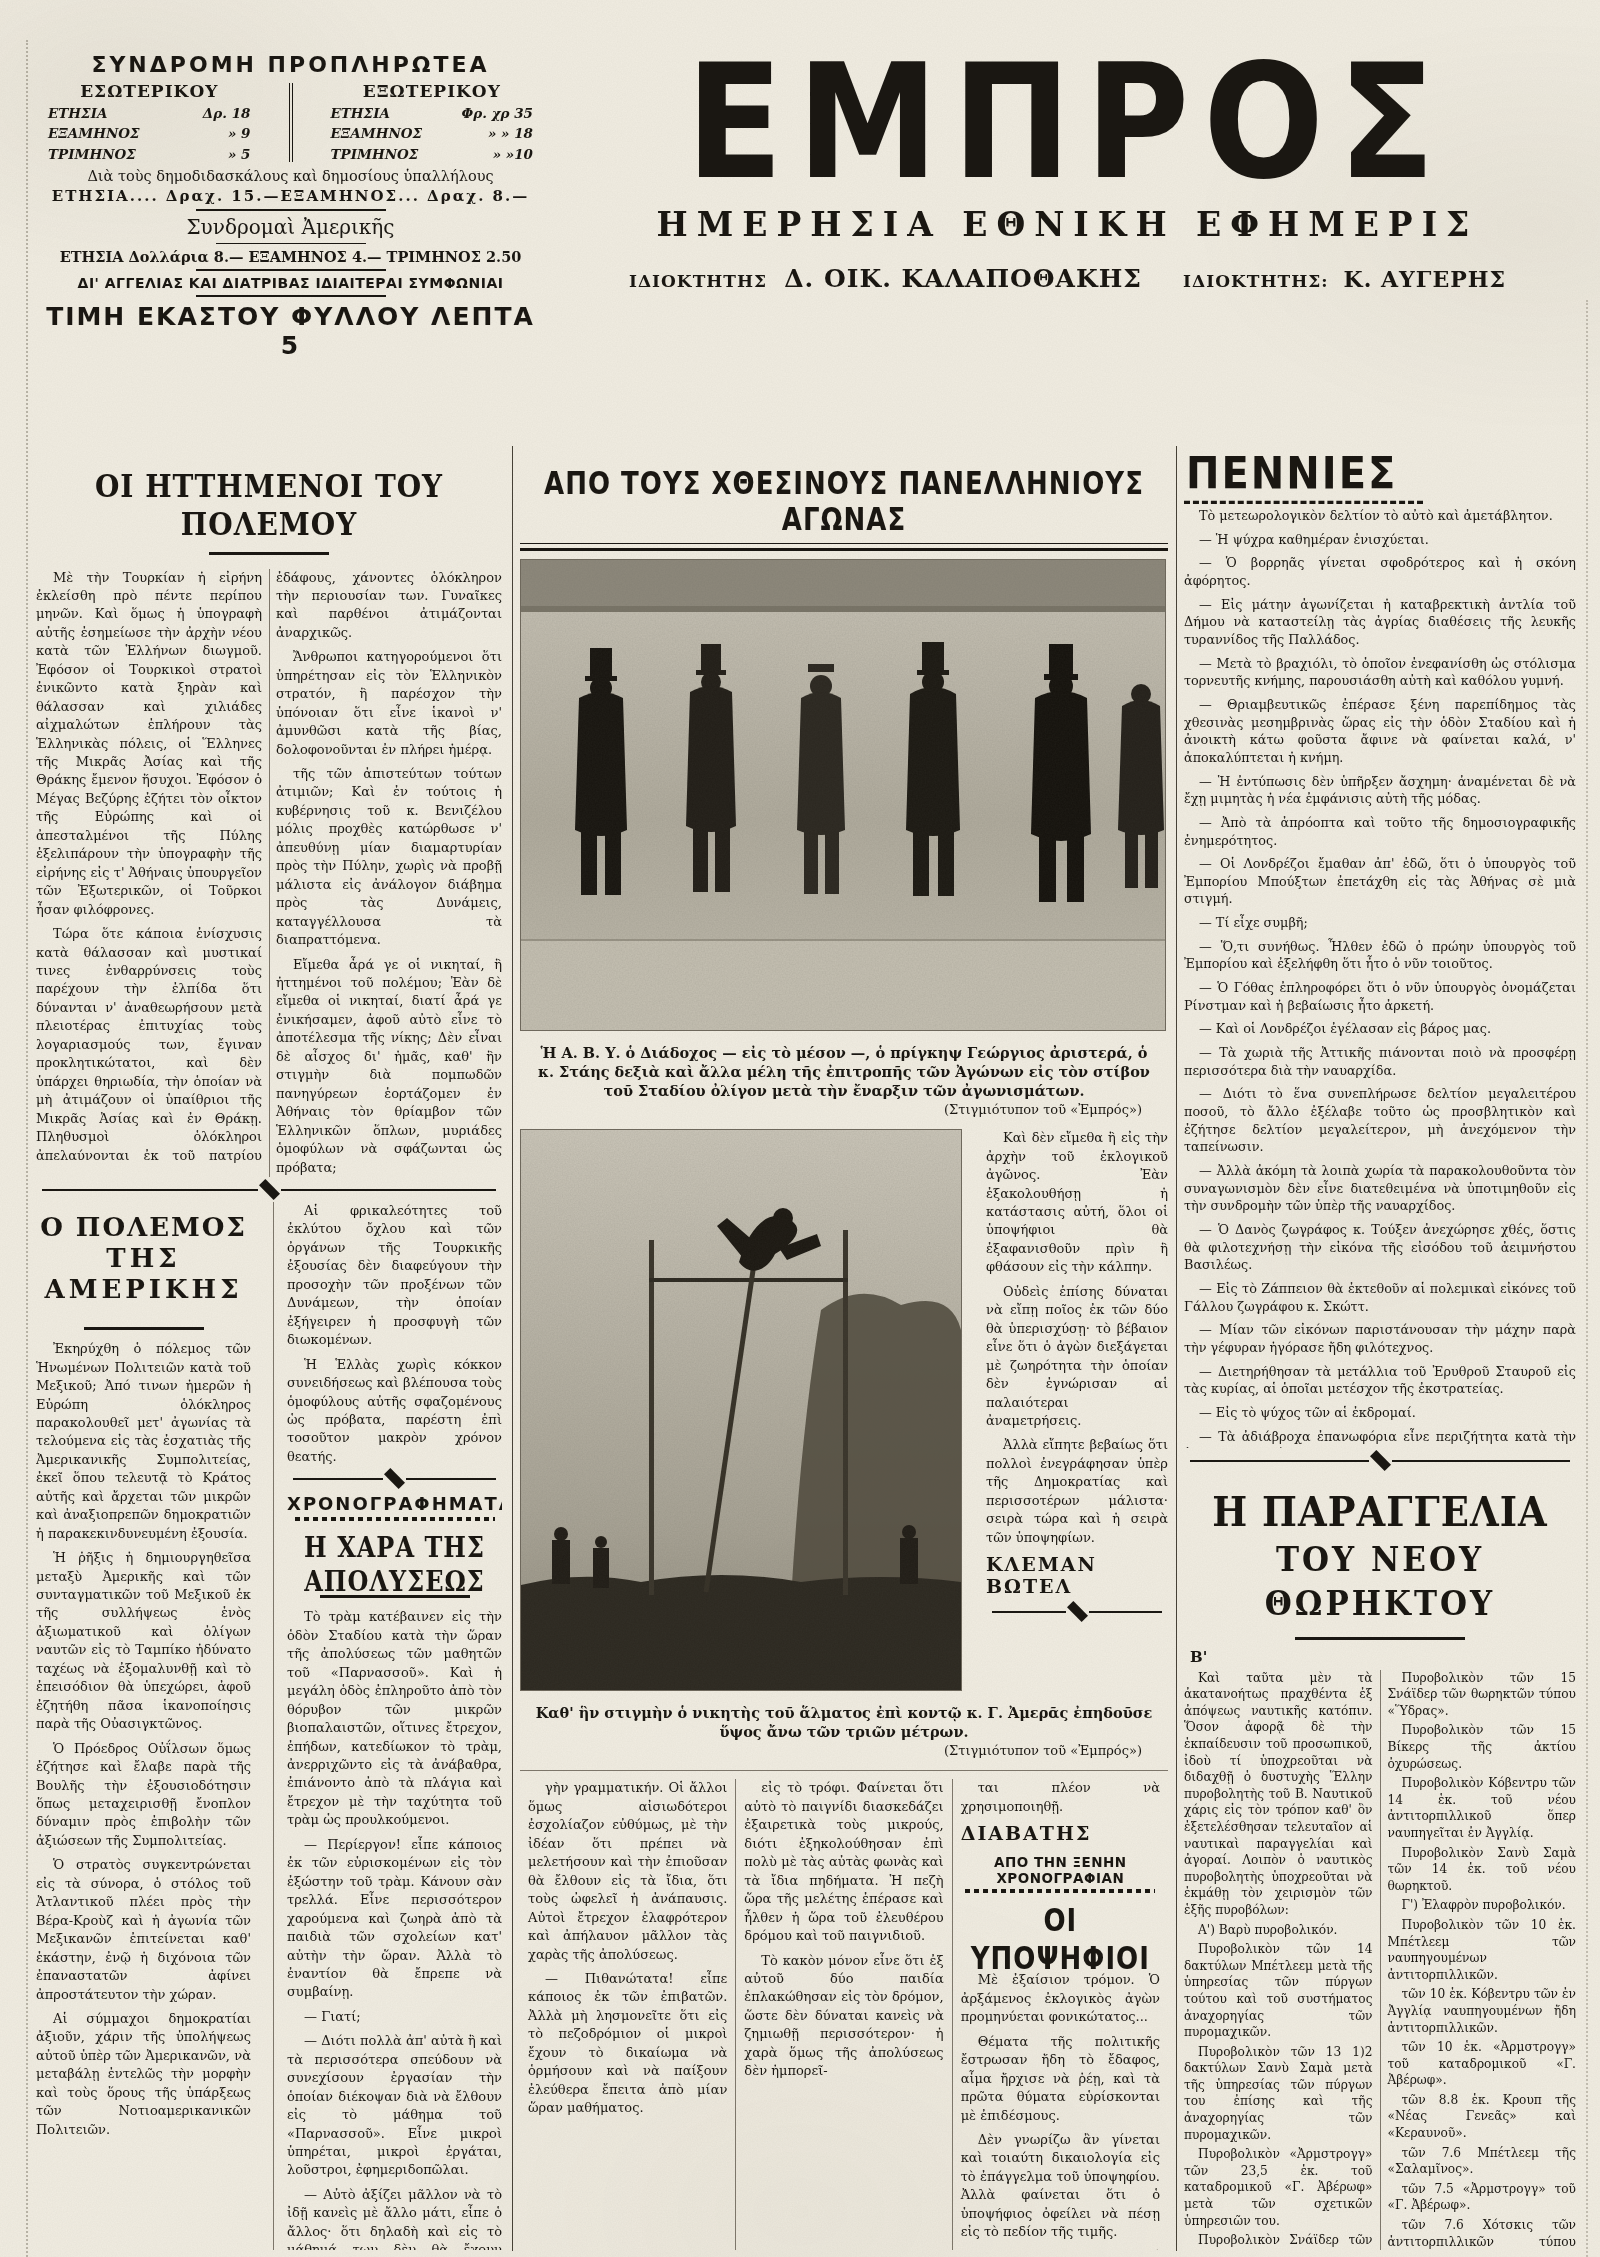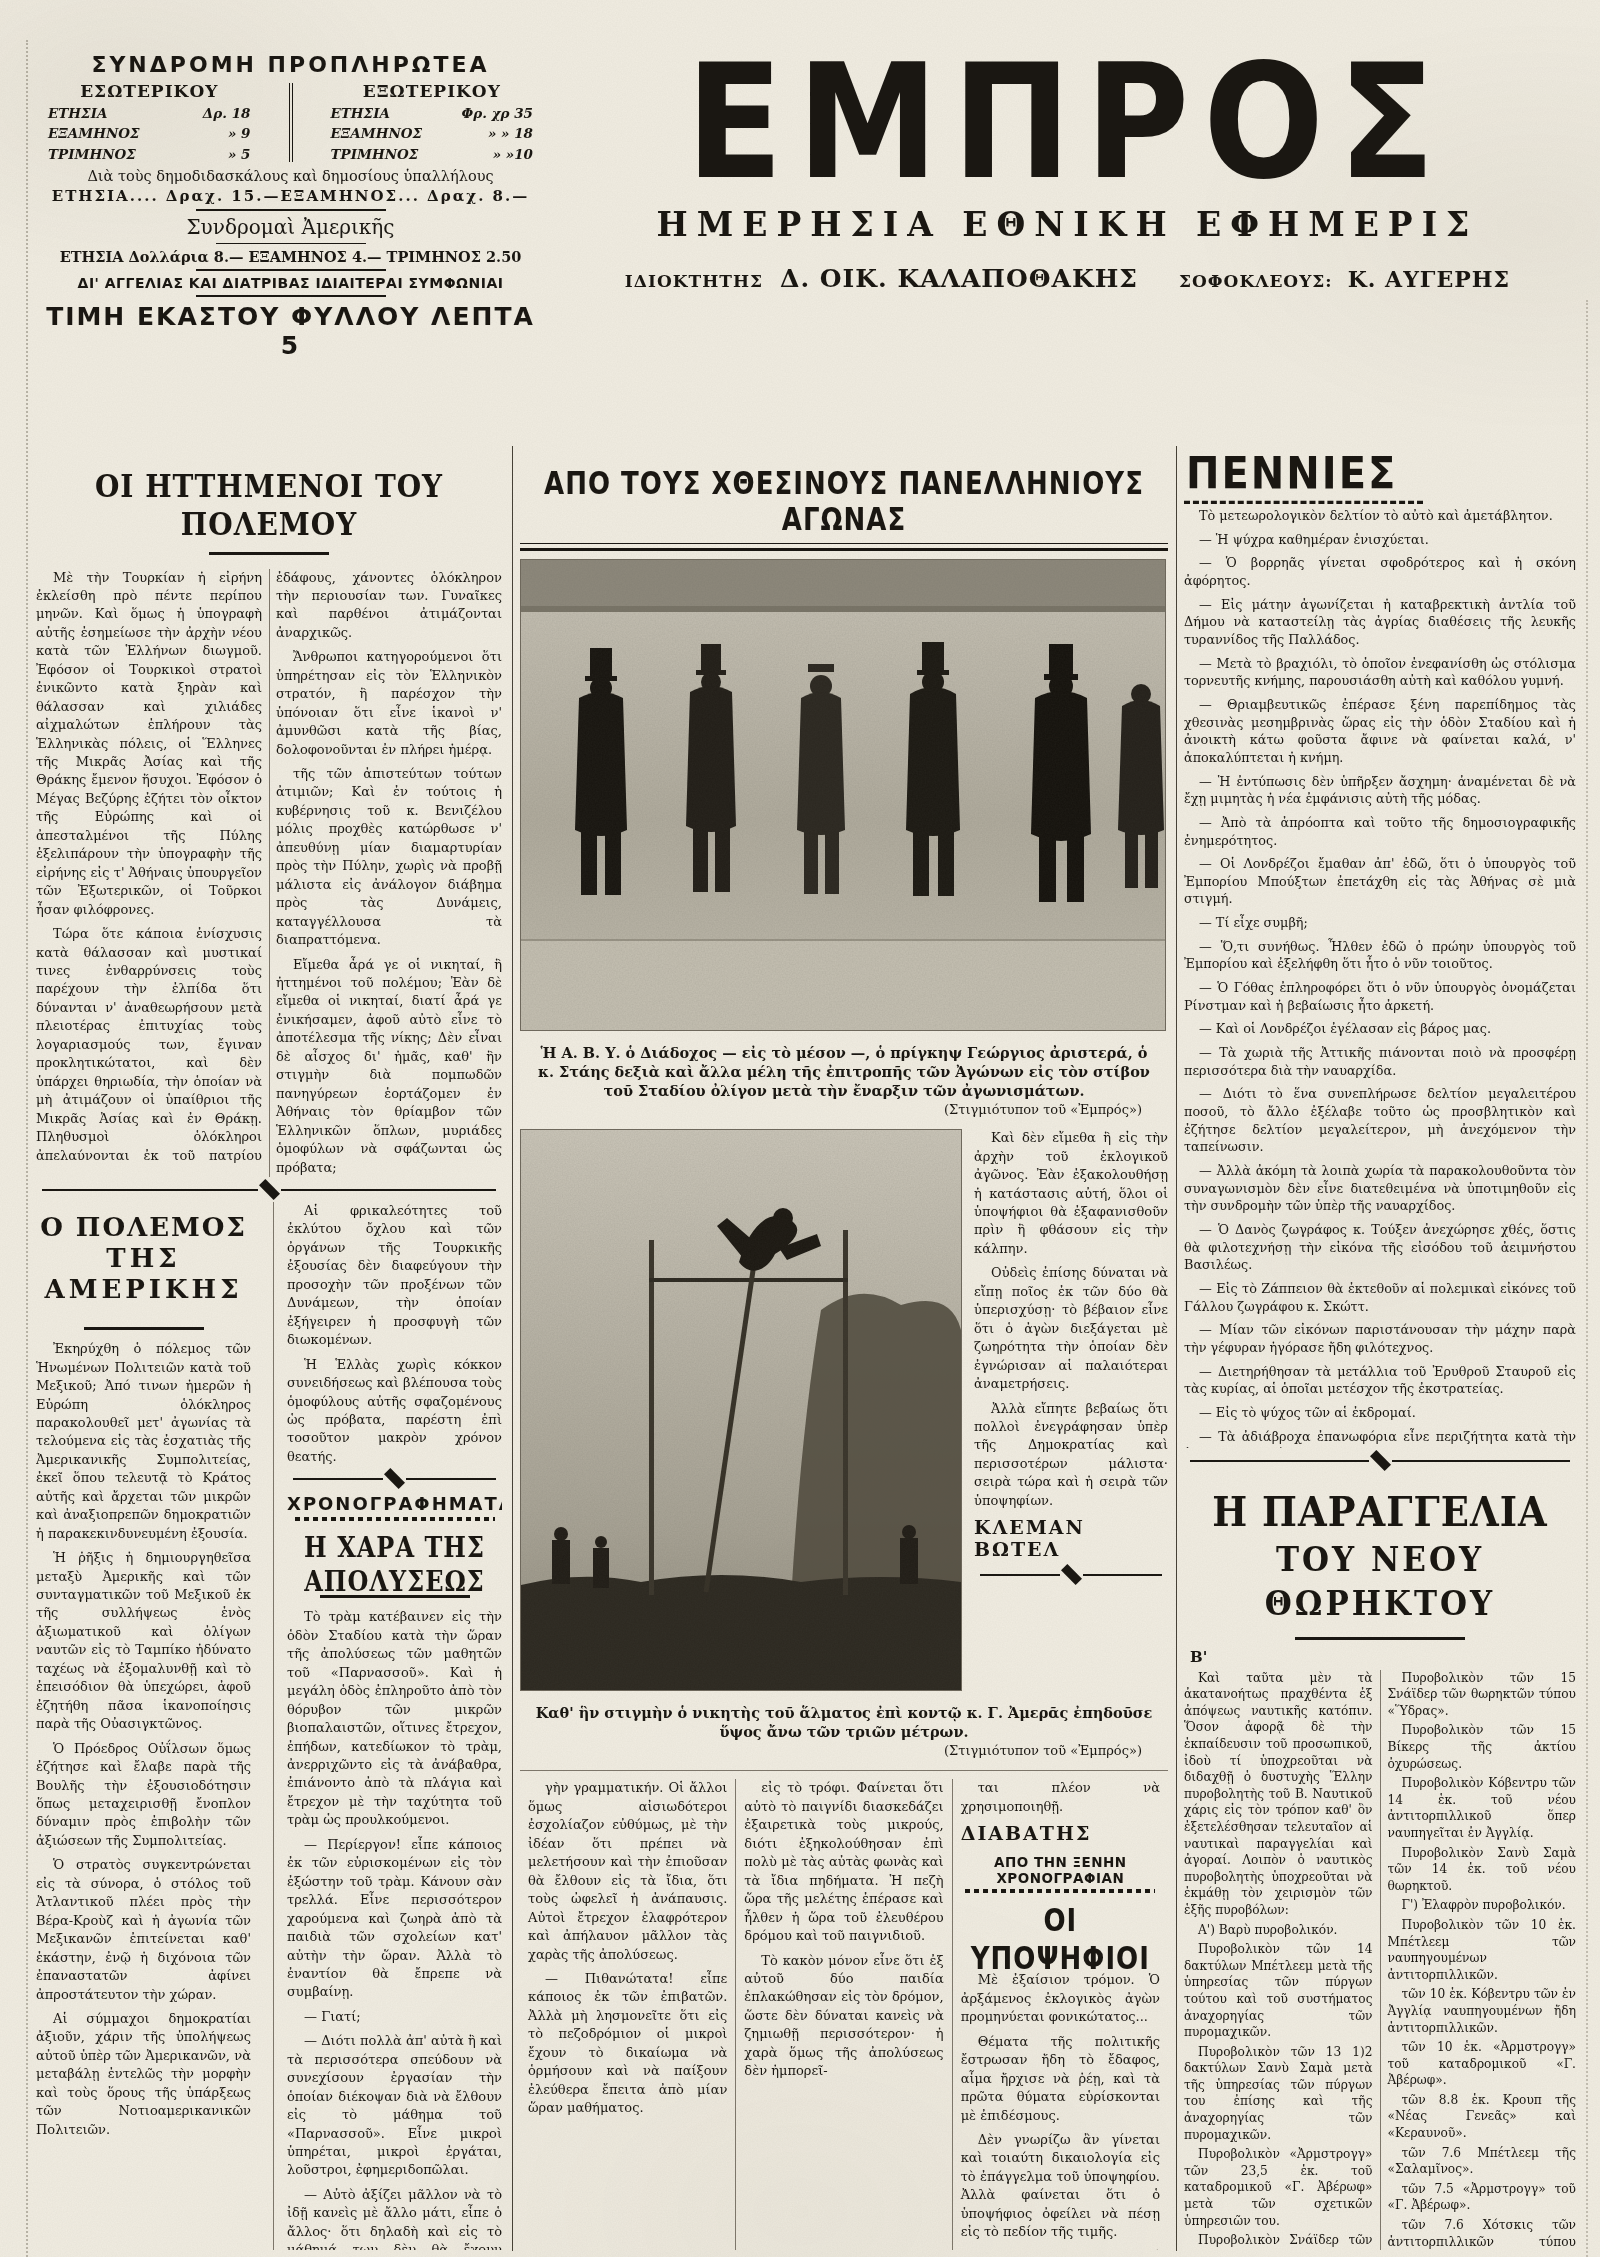--- a/index.html
+++ b/index.html
@@ -76,21 +76,21 @@
 
   
   .col-center{position:absolute;left:520px;top:448px;width:648px;height:1802px;overflow:hidden;}
   .games-head{font-size:26px;font-weight:bold;letter-spacing:1px;text-align:center;
               font-family:"DejaVu Sans",sans-serif;transform:scaleY(1.2);transform-origin:top;}
   figure{margin:0;}
   .photo{background:#b3aea2;border:1px solid #6e685c;}
   .caption{font-size:14.5px;font-weight:bold;text-align:center;line-height:1.32;margin-top:8px;text-indent:0;padding:0 14px;}
   .credit{font-size:13px;text-align:right;margin:2px 26px 0 0;text-indent:0;}
   .row2{display:flex;margin-top:12px;}
-  .sidecol{flex:1;min-width:0;padding-left:12px;}
+  .sidecol{flex:1;min-width:0;padding-left:24px;}
   .bottom3{display:flex;margin-top:12px;border-top:1px solid #7d766a;padding-top:8px;}
   .b3col{flex:1;min-width:0;padding:0 8px;}
   .b3col + .b3col{border-left:1px solid #7d766a;}
   .cand-kicker{font-size:13.5px;font-weight:bold;text-align:center;letter-spacing:.5px;font-family:"DejaVu Sans",sans-serif;margin-top:6px;}
   .cand-head{font-size:26px;font-weight:bold;text-align:center;letter-spacing:1px;font-family:"DejaVu Sans",sans-serif;
              transform:scaleY(1.25);transform-origin:top;margin:4px 0 10px;}
 
   
   .col-right{position:absolute;left:1184px;top:448px;width:392px;height:1802px;overflow:hidden;}
   .pennies{height:1000px;overflow:hidden;}
@@ -169,21 +169,21 @@
       <div class="hr-s"></div>
       <div class="sub-price">ΤΙΜΗ ΕΚΑΣΤΟΥ ΦΥΛΛΟΥ ΛΕΠΤΑ 5</div>
     </div>
 
     <div class="logo-block">
       <div class="logo">ΕΜΠΡΟΣ</div>
       <div class="paper-subtitle">ΗΜΕΡΗΣΙΑ ΕΘΝΙΚΗ ΕΦΗΜΕΡΙΣ</div>
       <div class="owner-row">
         <span class="owner-label">ΙΔΙΟΚΤΗΤΗΣ</span>
         <span class="owner-name">Δ. ΟΙΚ. ΚΑΛΑΠΟΘΑΚΗΣ</span>
-        <span class="dir-label">ΣΟΦΟΚΛΕΟΥΣ:</span>
+        <span class="dir-label">ΙΔΙΟΚΤΗΤΗΣ:</span>
         <span class="dir-name">Κ. ΑΥΓΕΡΗΣ</span>
       </div>
     </div>
   </header>
 
 
   <div class="vrule" style="left:512px;"></div>
   <div class="vrule" style="left:1176px;"></div>
 
   <section class="col-left">

